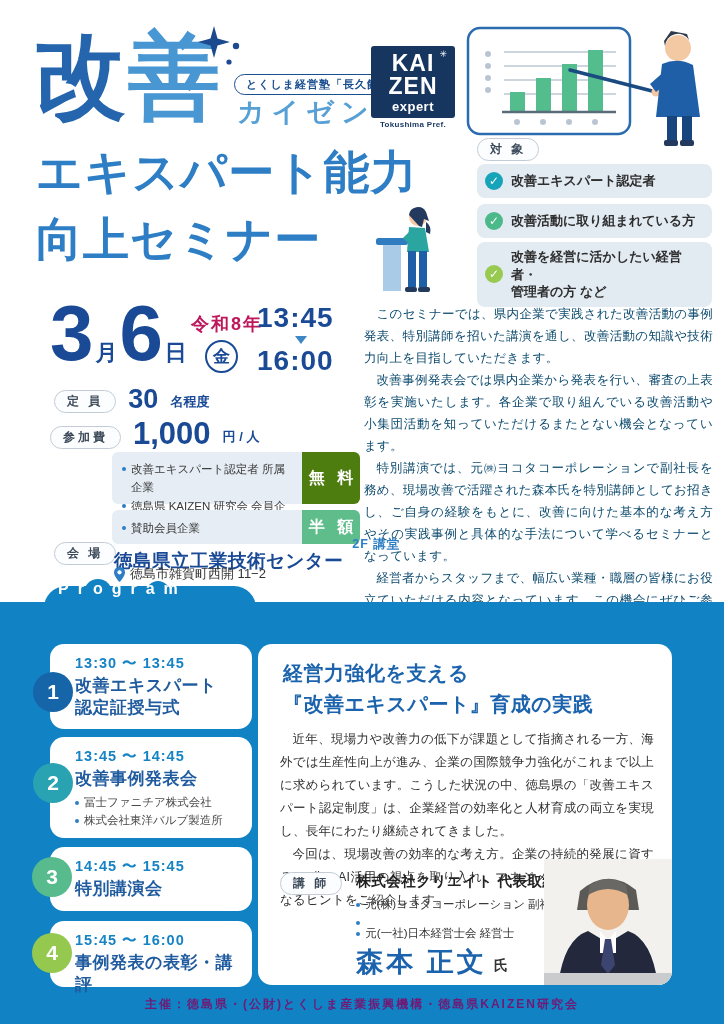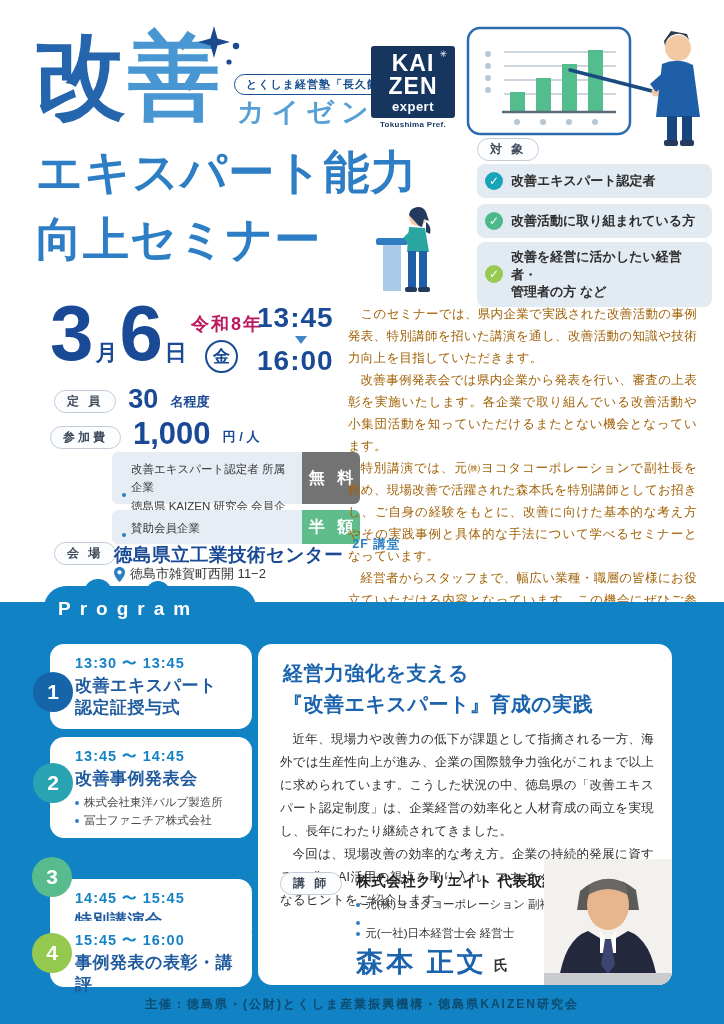--- a/index.html
+++ b/index.html
@@ -72,48 +72,48 @@
   .cap-val{font-size:27px;font-weight:800;color:#1a4a96;line-height:1;}
   .cap-unit{font-size:13px;font-weight:700;color:#1a4a96;margin-bottom:2px;text-align:right;}
   .fee-row{left:50px;top:418px;display:flex;align-items:flex-end;gap:12px;}
   .fee-val{font-size:31px;font-weight:800;color:#1a4a96;line-height:1;}
   .fee-unit{font-size:13px;font-weight:700;color:#1a4a96;margin-bottom:3px;}
 
   .fee-box{left:112px;width:248px;background:#e6edf4;border-radius:6px;box-sizing:border-box;}
   .fee-box-1{top:452px;height:52px;}
   .fee-box-2{top:510px;height:34px;}
   .fee-lines{padding:8px 66px 6px 10px;}
-  .fee-line{display:flex;gap:5px;font-size:11.5px;color:#3a3a3a;line-height:1.6;font-weight:400;align-items:flex-end;}
+  .fee-line{display:flex;gap:5px;font-size:11.5px;color:#3a3a3a;line-height:1.6;font-weight:400;}
   .dot{flex:0 0 4px;width:4px;height:4px;border-radius:50%;background:#2d7ec4;margin-top:7px;}
   .fee-badge{
     position:absolute;right:0;top:0;bottom:0;width:58px;border-radius:0 6px 6px 0;
     color:#fff;font-size:16px;font-weight:800;letter-spacing:4px;
     display:flex;align-items:center;justify-content:center;padding-left:4px;box-sizing:border-box;
   }
   .venue-label{left:54px;top:542px;}
   .venue-name-row{left:114px;top:536px;display:flex;align-items:flex-end;gap:9px;}
   .venue-name{font-size:18.5px;font-weight:700;color:#1a4a96;letter-spacing:0.5px;}
-  .venue-room{font-size:12.5px;font-weight:800;color:#2d7ec4;margin-bottom:14px;letter-spacing:1px;}
+  .venue-room{font-size:12.5px;font-weight:800;color:#2d7ec4;margin-bottom:20px;letter-spacing:1px;}
   .venue-addr{left:114px;top:565px;display:flex;align-items:center;gap:5px;font-size:13px;color:#333;}
 
   
-  .intro{left:348px;top:303px;width:349px;font-size:12.5px;line-height:22px;color:#a16207;text-align:justify;letter-spacing:0.3px;}
+  .intro{left:364px;top:303px;width:349px;font-size:12.5px;line-height:22px;color:#0c4a6e;text-align:justify;letter-spacing:0.3px;}
   .intro p{margin:0;text-indent:1em;}
 
   
   .program-bg{left:0;top:602px;width:724px;height:422px;background:#1182c4;}
   .program-blob{left:44px;top:586px;width:212px;height:44px;background:#1182c4;border-radius:22px;}
   .blob-b1{left:84px;top:579px;width:28px;height:28px;border-radius:50%;background:#1182c4;}
   .blob-b2{left:146px;top:581px;width:24px;height:24px;border-radius:50%;background:#1182c4;}
-  .program-title{left:58px;top:598px;color:#fff;font-size:19px;font-weight:700;letter-spacing:9px;}
+  .program-title{left:58px;top:580px;color:#fff;font-size:16px;font-weight:700;letter-spacing:9px;}
 
   .pcard{left:50px;width:202px;background:#fff;border-radius:14px;box-sizing:border-box;padding:10px 8px 8px 25px;}
   .pcard-1{top:644px;height:85px;}
   .pcard-2{top:737px;height:101px;}
-  .pcard-3{top:847px;height:64px;margin-top:32px;}
+  .pcard-3{top:847px;height:64px;}
   .pcard-4{top:921px;height:66px;}
   .ptime{font-size:14.5px;font-weight:800;color:#1583c5;letter-spacing:1px;}
   .ptitle{font-size:17px;font-weight:800;color:#1f5b9e;line-height:1.32;margin-top:2px;letter-spacing:0.5px;}
   .pbullets{margin-top:4px;}
   .pb-line{display:flex;gap:5px;font-size:11.5px;color:#4a4a4a;line-height:1.55;}
   .num-circle{
     position:absolute;width:40px;height:40px;border-radius:50%;color:#fff;
     display:flex;align-items:center;justify-content:center;font-size:21px;font-weight:800;
   }
   .nc-1{left:33px;top:672px;}
@@ -128,21 +128,21 @@
   .lect-block{position:absolute;left:22px;top:228px;display:flex;gap:14px;}
   .lect-col{width:248px;}
   .lect-title{font-size:14.5px;font-weight:800;color:#222;letter-spacing:0.5px;}
   .lect-bullets{margin-top:5px;}
   .lb-line{display:flex;gap:5px;font-size:11.5px;color:#333;line-height:1.55;}
   .lect-name-row{margin-top:6px;display:flex;align-items:flex-end;gap:7px;}
   .lect-name{font-size:27px;font-weight:800;color:#1b63ad;letter-spacing:3px;line-height:1;}
   .lect-suffix{font-size:14px;font-weight:700;color:#333;margin-bottom:1px;}
   .photo{position:absolute;right:0;bottom:0;width:128px;height:126px;border-radius:0 0 14px 0;overflow:hidden;}
 
-  .footer{left:0;top:996px;width:724px;text-align:center;color:#0c4a6e;font-size:12px;font-weight:700;letter-spacing:2px;}
+  .footer{left:0;top:996px;width:724px;text-align:center;color:#701a75;font-size:12px;font-weight:700;letter-spacing:2px;}
 </style>
 </head>
 <body>
 
 <div class="page">
 
   <div class="abs big-kanji">
     <span class="k1">改</span><span class="k2">善</span>
   </div>
 
@@ -259,21 +259,21 @@
     <div class="fee-lines">
       <div class="fee-line">
           <span class="dot"></span>
           <span>改善エキスパート認定者 所属企業</span>
         </div>
       <div class="fee-line">
           <span class="dot"></span>
           <span>徳島県 KAIZEN 研究会 会員企業</span>
         </div>
     </div>
-    <div class="fee-badge" style="background-color: #737373;">無 料</div>
+    <div class="fee-badge" style="background-color: #4d7c0f;">無 料</div>
   </div>
   <div class="abs fee-box fee-box-2">
     <div class="fee-lines" style="padding-top:9px;">
       <div class="fee-line">
           <span class="dot"></span>
           <span>賛助会員企業</span>
         </div>
     </div>
     <div class="fee-badge" style="background-color: rgb(95, 189, 139);">半 額</div>
   </div>
@@ -308,25 +308,25 @@
     <div class="ptime">13:30 〜 13:45</div>
     <div class="ptitle preline">改善エキスパート
 認定証授与式</div>
   </div>
   <div class="abs pcard pcard-2">
     <div class="ptime">13:45 〜 14:45</div>
     <div class="ptitle">改善事例発表会</div>
     <div class="pbullets">
       <div class="pb-line">
           <span class="dot"></span>
+          <span>冨士ファニチア株式会社</span>
+        </div>
+      <div class="pb-line">
+          <span class="dot"></span>
           <span>株式会社東洋バルブ製造所</span>
-        </div>
-      <div class="pb-line">
-          <span class="dot"></span>
-          <span>冨士ファニチア株式会社</span>
         </div>
     </div>
   </div>
   <div class="abs pcard pcard-3">
     <div class="ptime">14:45 〜 15:45</div>
     <div class="ptitle">特別講演会</div>
   </div>
   <div class="abs pcard pcard-4">
     <div class="ptime">15:45 〜 16:00</div>
     <div class="ptitle">事例発表の表彰・講評</div>

